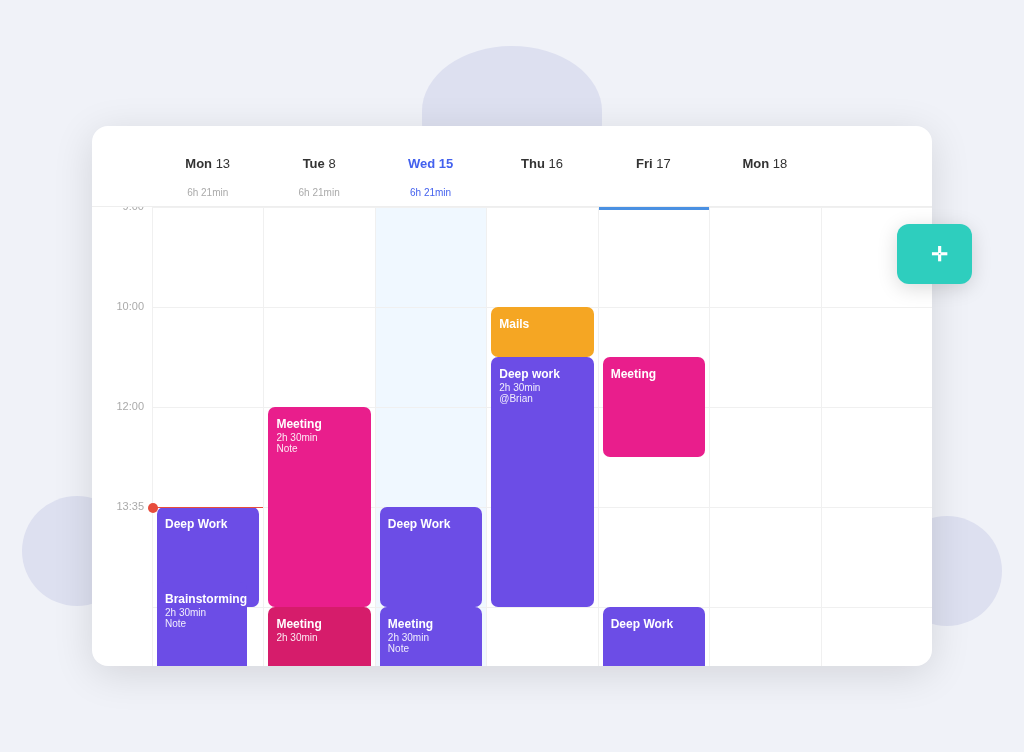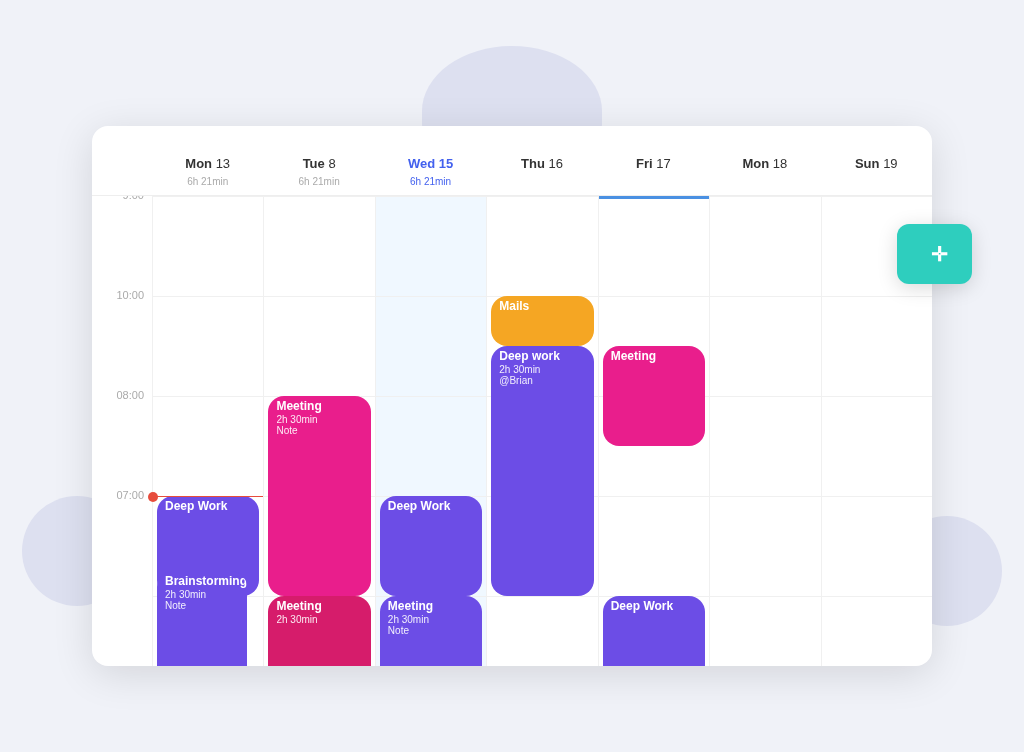--- a/index.html
+++ b/index.html
@@ -115,21 +115,21 @@
       color: #333;
     }
     .day-header .day-num {
       font-size: 13px;
       font-weight: 400;
       color: #333;
     }
     .day-header .day-hours {
       font-size: 10px;
       color: #aaa;
-      margin-top: 4px;
+      margin-top: 15px;
     }
     .day-header.today .day-name { color: #4361ee; }
     .day-header.today .day-num { color: #4361ee; font-weight: 700; }
     .day-header.today .day-hours { color: #4361ee; }
 
     
     .calendar-body {
       display: grid;
       grid-template-columns: 60px repeat(7, 1fr);
       flex: 1;
@@ -193,22 +193,22 @@
       position: absolute;
       top: 0; left: 0; right: 0;
       height: 3px;
       background: #4a90e2;
       z-index: 4;
     }
 
     
     .event {
       position: absolute;
-      border-radius: 16px;
-      padding: 3px 8px;
+      border-radius: 7px;
+      padding: 10px 8px;
       font-size: 11px;
       color: #fff;
       overflow: hidden;
       cursor: pointer;
     }
     .event-title { font-weight: 700; font-size: 12px; }
     .event-detail { font-size: 10px; opacity: 0.9; margin-top: 1px; }
 
     .event.purple { background: #6c4de6; }
     .event.pink { background: #e91e8c; }
@@ -265,35 +265,29 @@
       <span class="day-name">Fri </span><span class="day-num">17</span>
     </div>
     <div class="day-hours"></div>
   </div>
         <div class="day-header">
     <div>
       <span class="day-name">Mon </span><span class="day-num">18</span>
     </div>
     <div class="day-hours"></div>
   </div>
-        <div class="day-header">
-    <div>
-      <span class="day-name">Sun </span><span class="day-num">19</span>
-    </div>
-    <div class="day-hours"></div>
-  </div>
       </div>
 
     <div class="calendar-body">
       <div class="time-gutter">
 
       <div class="time-slot-label">9:00</div>
           <div class="time-slot-label">10:00</div>
-          <div class="time-slot-label">08:00</div>
-          <div class="time-slot-label">07:00</div>
+          <div class="time-slot-label">12:00</div>
+          <div class="time-slot-label">13:35</div>
         </div>
 
     <div class="day-column">
           <div class="hour-line" style="top: 0px;"></div>
           <div class="hour-line" style="top: 100px;"></div>
           <div class="hour-line" style="top: 200px;"></div>
           <div class="hour-line" style="top: 300px;"></div>
           <div class="hour-line" style="top: 400px;"></div>
           <div class="current-time-line" style="top: 300px;">
             <div class="current-time-dot"></div>

